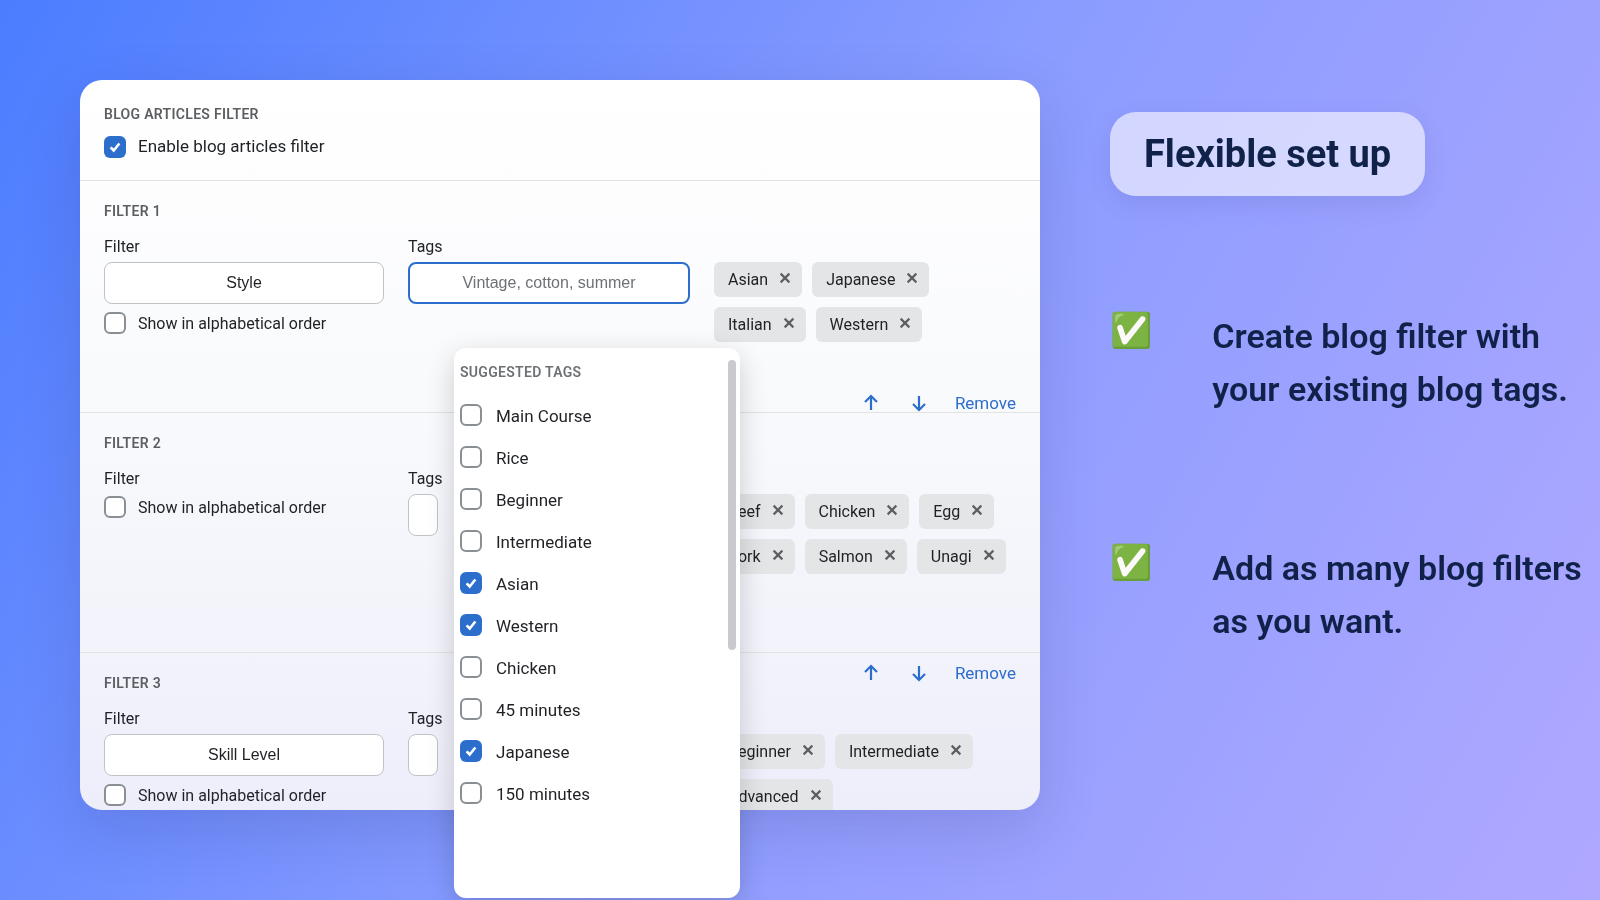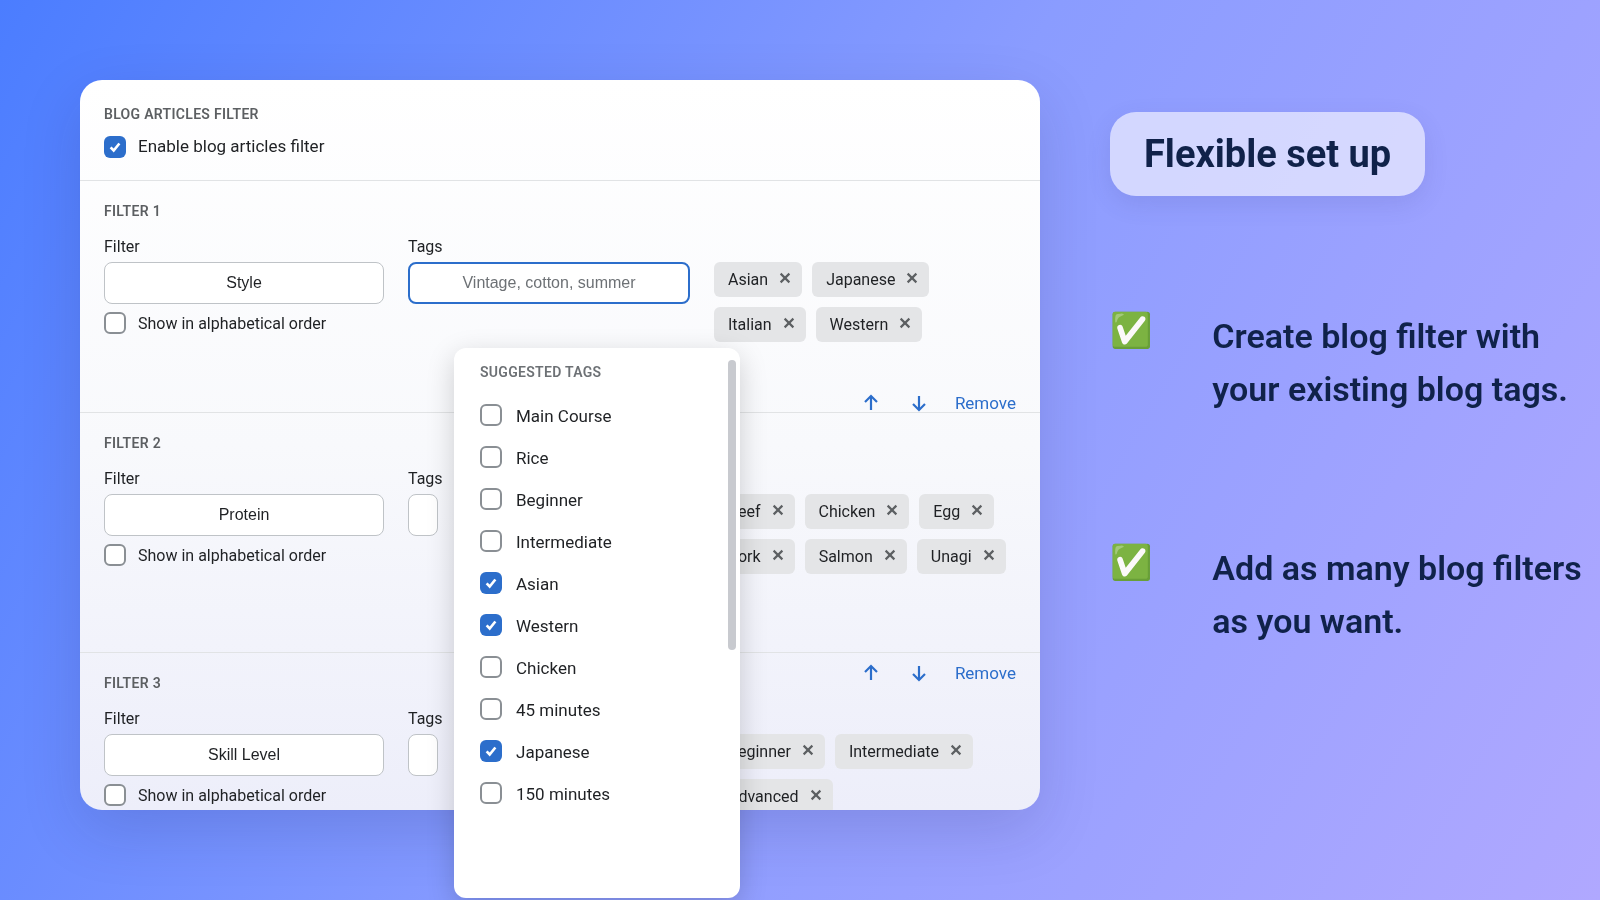--- a/index.html
+++ b/index.html
@@ -58,21 +58,21 @@
   
   .dropdown {
     position: absolute;
     left: 454px; top: 348px;
     width: 286px; height: 550px;
     background: #fff; border-radius: 12px;
     box-shadow: 0 8px 28px rgba(0,0,0,.18);
     padding: 16px 0 16px 0;
     z-index: 20;
   }
-  .dropdown-inner { padding: 0 26px; }
+  .dropdown-inner { padding: 0 6px; }
   .dd-title { font-size: 14px; font-weight: 600; color: #6d7175; letter-spacing: .3px; margin-bottom: 14px; }
   .dd-item { display: flex; align-items: flex-end; gap: 14px; padding: 10px 0; cursor: pointer; }
   .dd-item span { font-size: 17px; color: #1f2124; }
   .dd-scrollbar { position: absolute; right: 4px; top: 12px; width: 8px; height: 290px; background: #c8cacf; border-radius: 4px; }
   
   .pill {
     position: absolute; left: 1110px; top: 112px;
     background: rgba(240,240,255,.7);
     border-radius: 26px; padding: 20px 34px;
     box-shadow: 0 8px 24px rgba(60,60,120,.12);
@@ -165,21 +165,20 @@
         </div>
       <div class="remove-link">Remove</div>
     </div>
   </div>
 
   <div class="filter-block" style="padding-bottom:78px;">
     <div class="section-hdr">FILTER 2</div>
     <div class="columns">
       <div class="col-left">
         <div class="field-label">Filter</div>
-        <input class="text-input" value="Protein" style="">
         <div class="alpha-row">
           <div class="cb off"></div>
           <div class="alpha-lbl">Show in alphabetical order</div>
         </div>
       </div>
       <div class="col-mid">
         <div class="field-label">Tags</div>
         <input class="text-input" style="width: 20px;">
       </div>
       <div class="col-right">

